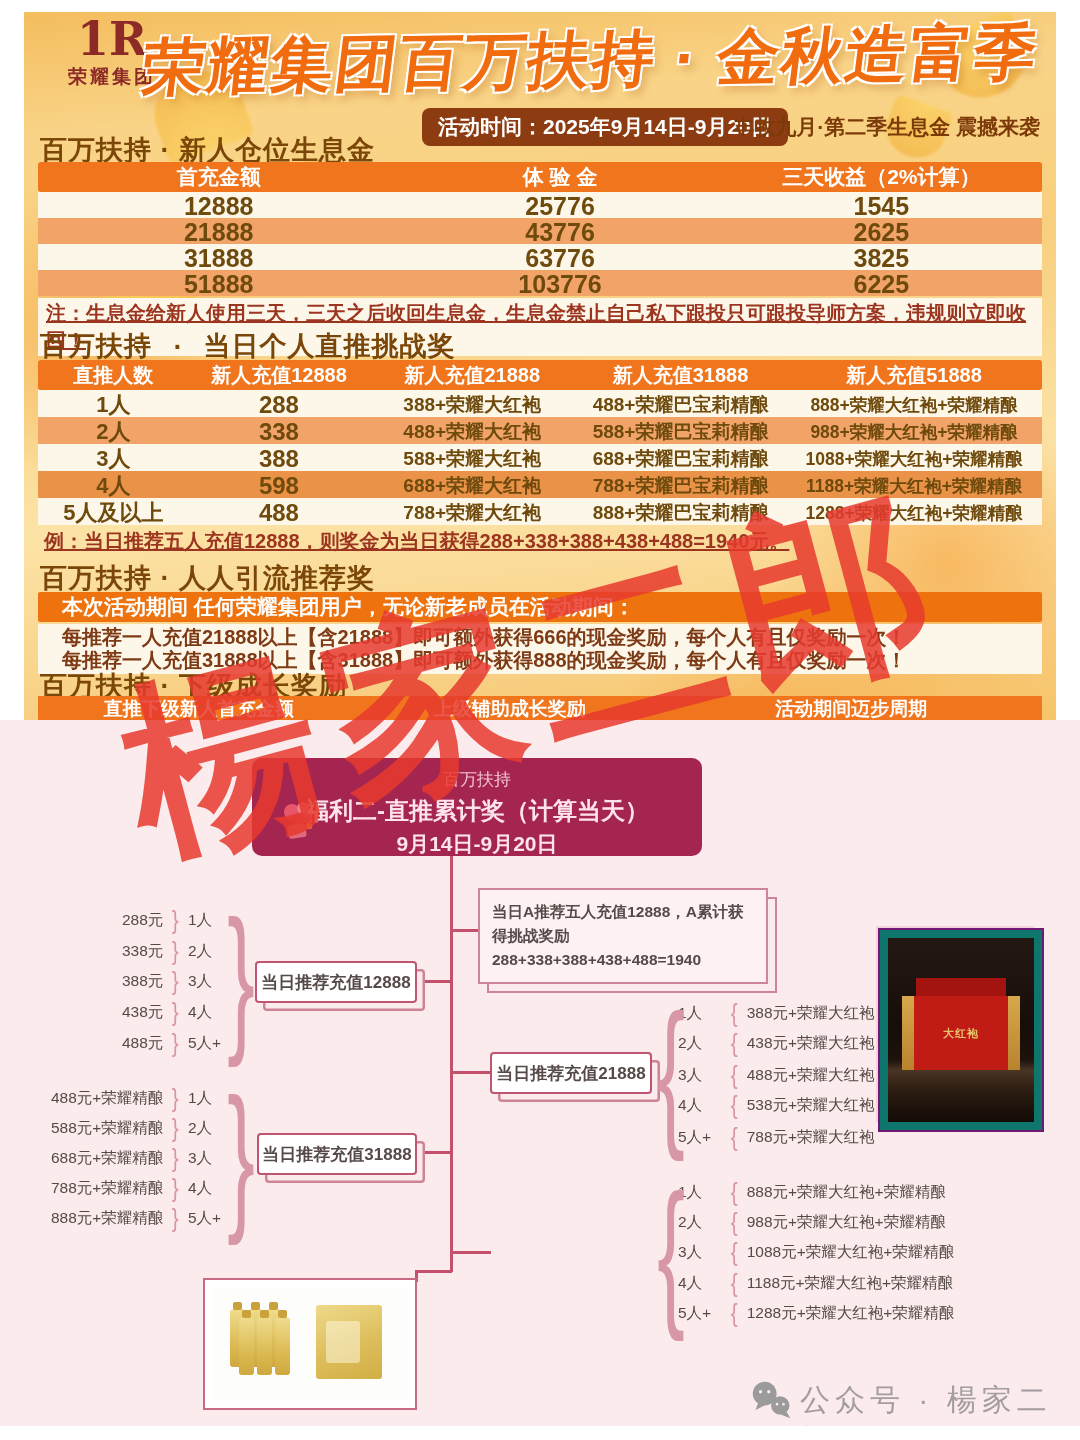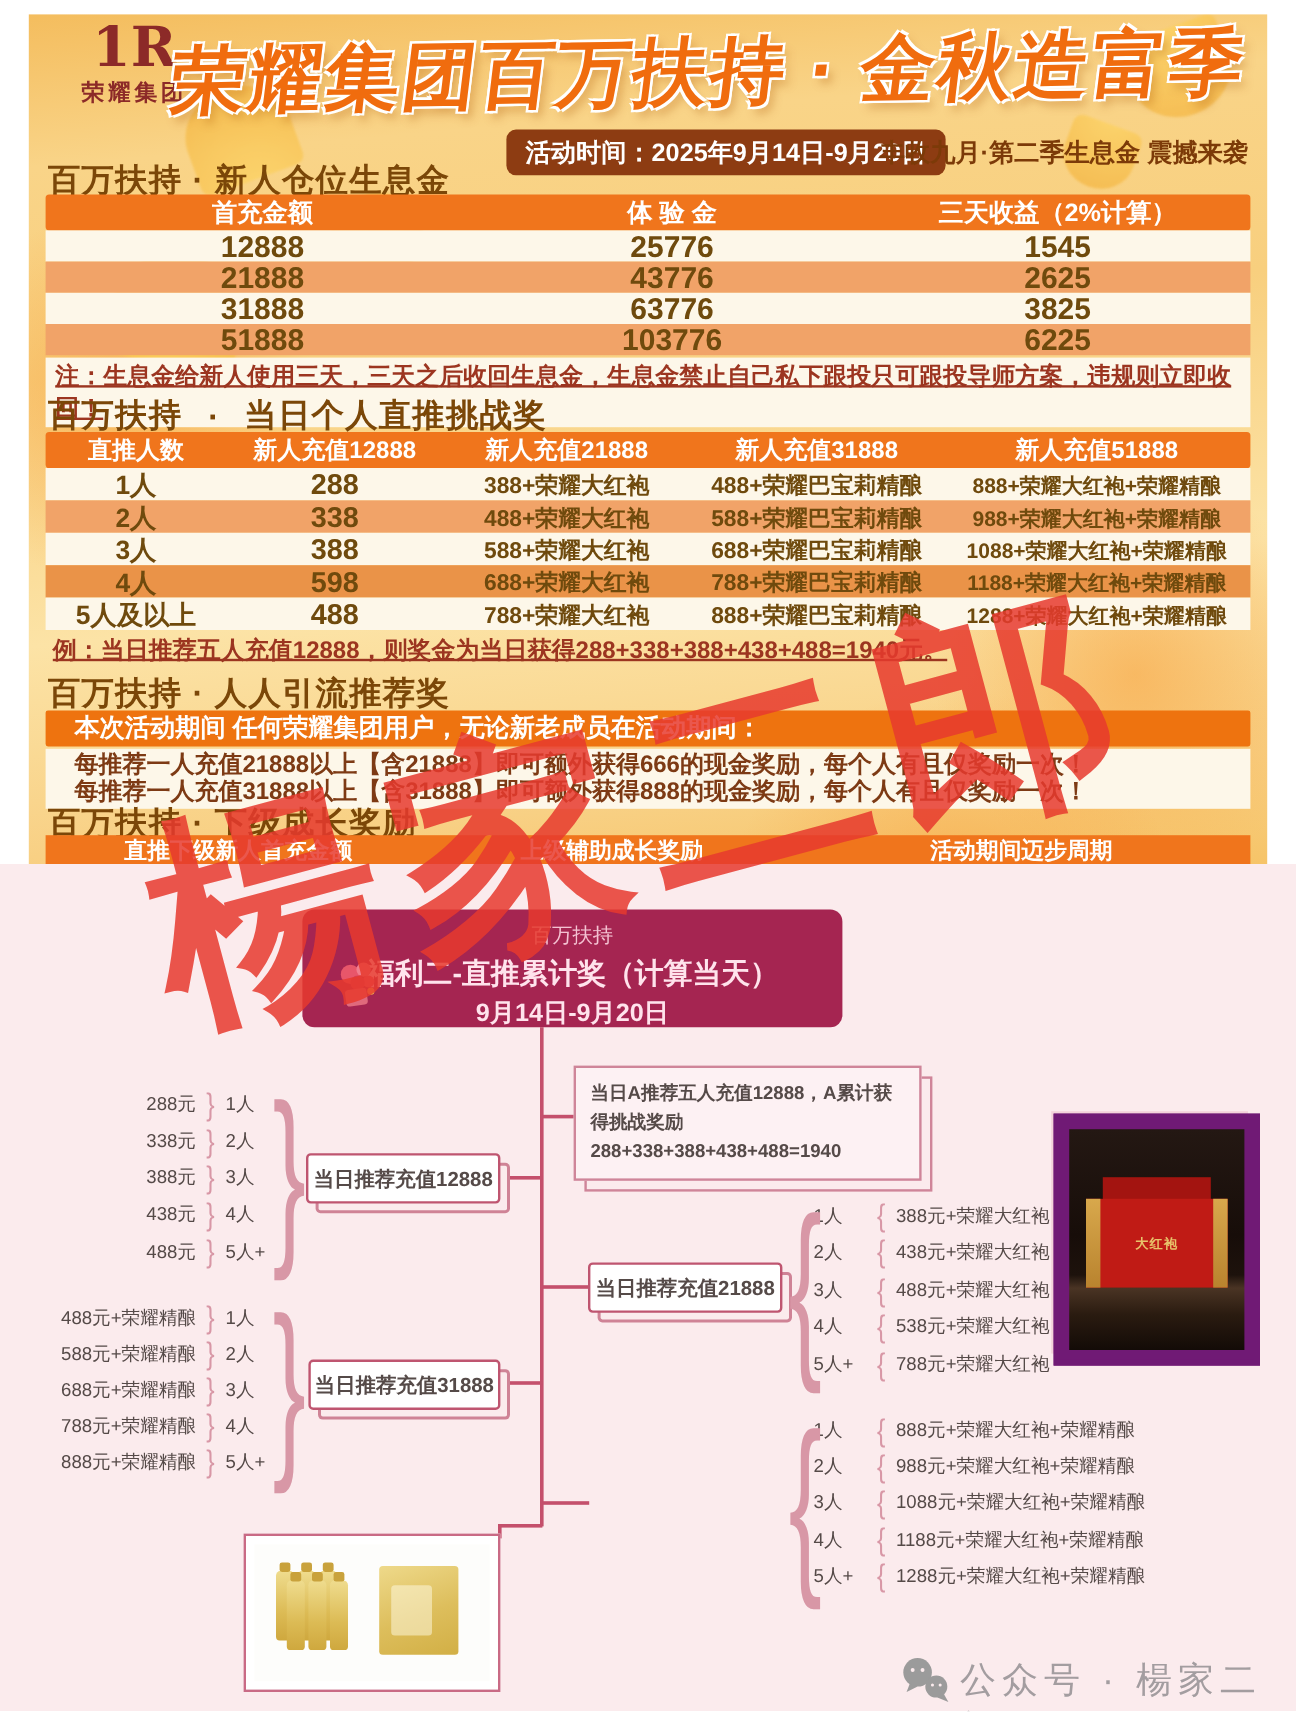--- a/index.html
+++ b/index.html
@@ -64,22 +64,22 @@
      box-shadow:9px 9px 0 -2px #fbebed,9px 9px 0 0 #cf8599;font-weight:bold;}
   .litem,.ritem{position:absolute;display:flex;align-items:center;gap:8px;font-size:15.5px;color:#554a48;height:24px;}
   .litem{left:28px;width:210px;}
   .litem .reward{flex:1;text-align:right;}
   .litem .count{width:50px;text-align:left;}
   .ritem{left:678px;width:340px;}
   .ritem .count{width:44px;}
   .sbrace{color:#d897a6;font-size:26px;font-weight:400;line-height:24px;transform:scaleX(.8);}
   .bigbrace{position:absolute;color:#d897a6;font-size:150px;line-height:150px;font-weight:400;
      transform:scale(.55,1.08);transform-origin:center;}
-  .photoR{position:absolute;left:878px;top:208px;width:146px;height:184px;background:#701a75;padding:8px;
-     border:5px solid #701a75;box-shadow:-6px -6px 0 -4px #f3d3da;}
+  .photoR{position:absolute;left:878px;top:208px;width:146px;height:184px;background:#0f766e;padding:8px;
+     border:2px solid #701a75;box-shadow:-6px -6px 0 -4px #f3d3da;}
   .photoR-inner{position:relative;width:100%;height:100%;overflow:hidden;
      background:linear-gradient(180deg,#241813 0%,#170d09 48%,#1d120c 66%,#4a3424 72%,#2a1b10 84%,#130b07 100%);}
   .redbag{position:absolute;left:28px;top:40px;width:90px;height:66px;background:#a31410;}
   .redbox{position:absolute;left:14px;top:58px;width:118px;height:74px;background:#c01b15;
      display:flex;align-items:center;justify-content:center;}
   .redbox .gold-l,.redbox .gold-r{position:absolute;top:0;width:12px;height:100%;
      background:linear-gradient(180deg,#d8a84c,#b9832e);}
   .gold-l{left:0;} .gold-r{right:0;}
   .redbox-label{color:#e8c26a;font-size:11px;font-weight:bold;letter-spacing:1px;}
   .photoL{position:absolute;left:203px;top:558px;width:196px;height:114px;background:#fff;padding:7px;

